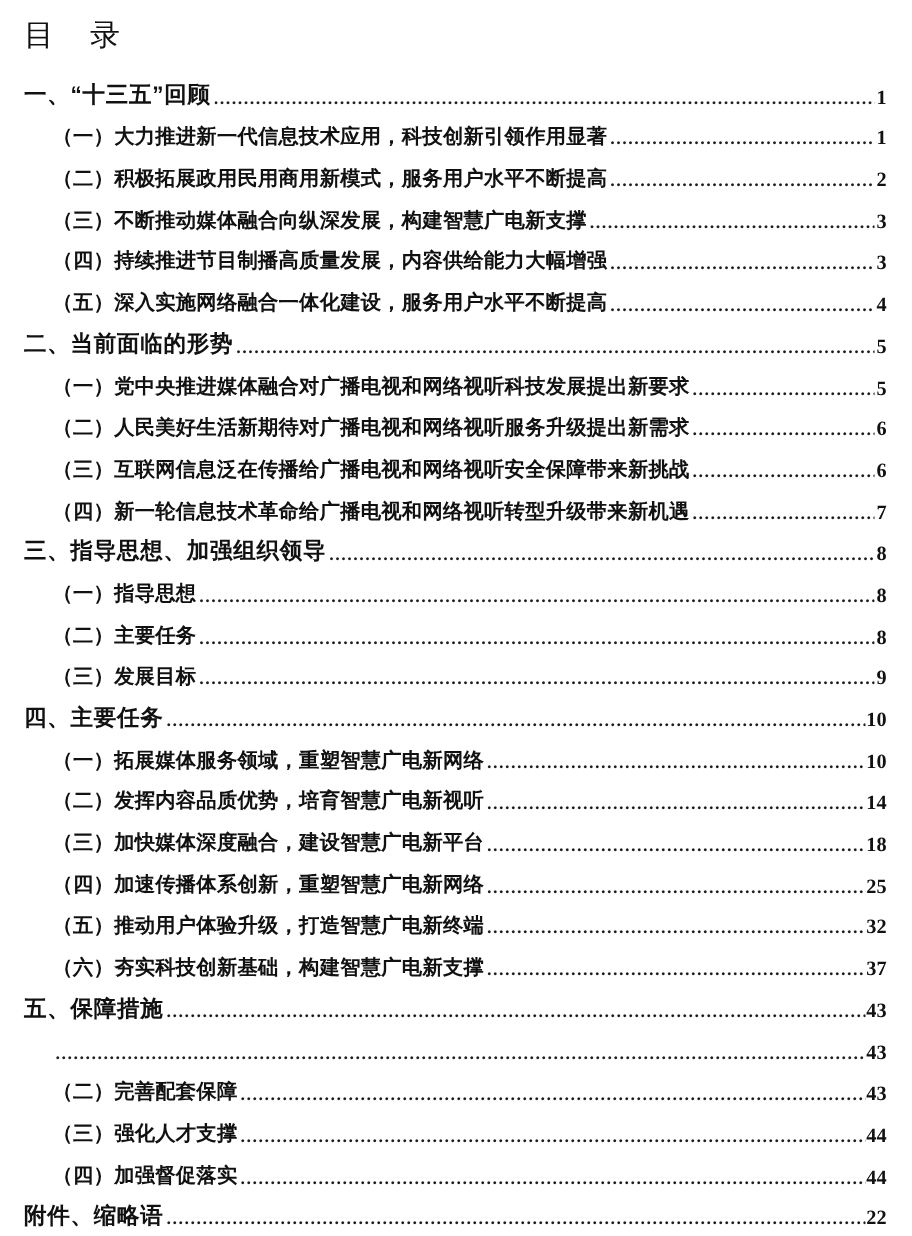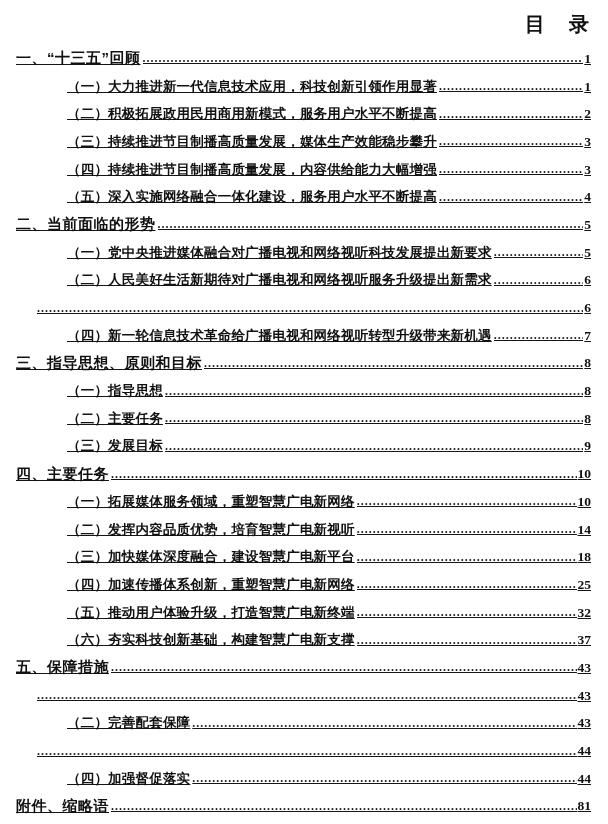--- a/index.html
+++ b/index.html
@@ -15,54 +15,52 @@
     color: #141414;
   }
   .page {
     box-sizing: border-box;
     width: 608px;
     height: 824px;
     padding: 6px 17px 0 16px;
     background: #ffffff;
   }
   .doc-title {
-    text-align: right;
+    text-align: left;
     font-size: 20px;
-    font-weight: 700;
+    font-weight: 400;
     letter-spacing: 2px;
     color: #111111;
     margin: 2px 0 0 0;
     line-height: 32px;
   }
   .toc-list {
     margin-top: 5px;
   }
   .toc-row {
     display: flex;
-    align-items: center;
+    align-items: flex-end;
     height: 27.7px;
     cursor: pointer;
-    text-decoration: underline;
   }
   .toc-row .label {
     white-space: nowrap;
     font-weight: 700;
     color: #111111;
   }
   .toc-row.lv1 .label {
     font-size: 15px;
     letter-spacing: 0.5px;
   }
   .toc-row.lv2 {
     padding-left: 19px;
   }
   .toc-row.lv2 .label {
     font-size: 13.5px;
     letter-spacing: 0.2px;
-    margin-left: 32px;
   }
   .leader {
     flex: 1;
     overflow: hidden;
     white-space: nowrap;
     font-family: "Liberation Serif", serif;
     font-size: 12px;
     font-weight: 700;
     letter-spacing: 1px;
     color: #1c1c1c;
@@ -93,21 +91,21 @@
     <span class="label">（一）大力推进新一代信息技术应用，科技创新引领作用显著</span>
     <span class="leader">....................................................................................................................................................................................................................................................................</span>
     <span class="pagenum">1</span>
   </div>
       <div class="toc-row lv2">
     <span class="label">（二）积极拓展政用民用商用新模式，服务用户水平不断提高</span>
     <span class="leader">....................................................................................................................................................................................................................................................................</span>
     <span class="pagenum">2</span>
   </div>
       <div class="toc-row lv2">
-    <span class="label">（三）持续推进节目制播高质量发展，媒体生产效能稳步攀升</span>
+    <span class="label">（三）不断推动媒体融合向纵深发展，构建智慧广电新支撑</span>
     <span class="leader">....................................................................................................................................................................................................................................................................</span>
     <span class="pagenum">3</span>
   </div>
       <div class="toc-row lv2">
     <span class="label">（四）持续推进节目制播高质量发展，内容供给能力大幅增强</span>
     <span class="leader">....................................................................................................................................................................................................................................................................</span>
     <span class="pagenum">3</span>
   </div>
       <div class="toc-row lv2">
     <span class="label">（五）深入实施网络融合一体化建设，服务用户水平不断提高</span>
@@ -123,30 +121,31 @@
     <span class="label">（一）党中央推进媒体融合对广播电视和网络视听科技发展提出新要求</span>
     <span class="leader">....................................................................................................................................................................................................................................................................</span>
     <span class="pagenum">5</span>
   </div>
       <div class="toc-row lv2">
     <span class="label">（二）人民美好生活新期待对广播电视和网络视听服务升级提出新需求</span>
     <span class="leader">....................................................................................................................................................................................................................................................................</span>
     <span class="pagenum">6</span>
   </div>
       <div class="toc-row lv2">
+    <span class="label">（三）互联网信息泛在传播给广播电视和网络视听安全保障带来新挑战</span>
     <span class="leader">....................................................................................................................................................................................................................................................................</span>
     <span class="pagenum">6</span>
   </div>
       <div class="toc-row lv2">
     <span class="label">（四）新一轮信息技术革命给广播电视和网络视听转型升级带来新机遇</span>
     <span class="leader">....................................................................................................................................................................................................................................................................</span>
     <span class="pagenum">7</span>
   </div>
       <div class="toc-row lv1">
-    <span class="label">三、指导思想、原则和目标</span>
+    <span class="label">三、指导思想、加强组织领导</span>
     <span class="leader">....................................................................................................................................................................................................................................................................</span>
     <span class="pagenum">8</span>
   </div>
       <div class="toc-row lv2">
     <span class="label">（一）指导思想</span>
     <span class="leader">....................................................................................................................................................................................................................................................................</span>
     <span class="pagenum">8</span>
   </div>
       <div class="toc-row lv2">
     <span class="label">（二）主要任务</span>
@@ -201,27 +200,28 @@
       <div class="toc-row lv2">
     <span class="leader">....................................................................................................................................................................................................................................................................</span>
     <span class="pagenum">43</span>
   </div>
       <div class="toc-row lv2">
     <span class="label">（二）完善配套保障</span>
     <span class="leader">....................................................................................................................................................................................................................................................................</span>
     <span class="pagenum">43</span>
   </div>
       <div class="toc-row lv2">
+    <span class="label">（三）强化人才支撑</span>
     <span class="leader">....................................................................................................................................................................................................................................................................</span>
     <span class="pagenum">44</span>
   </div>
       <div class="toc-row lv2">
     <span class="label">（四）加强督促落实</span>
     <span class="leader">....................................................................................................................................................................................................................................................................</span>
     <span class="pagenum">44</span>
   </div>
       <div class="toc-row lv1">
     <span class="label">附件、缩略语</span>
     <span class="leader">....................................................................................................................................................................................................................................................................</span>
-    <span class="pagenum">81</span>
+    <span class="pagenum">22</span>
   </div>
     </div>
 </div>
 
 </body></html>

